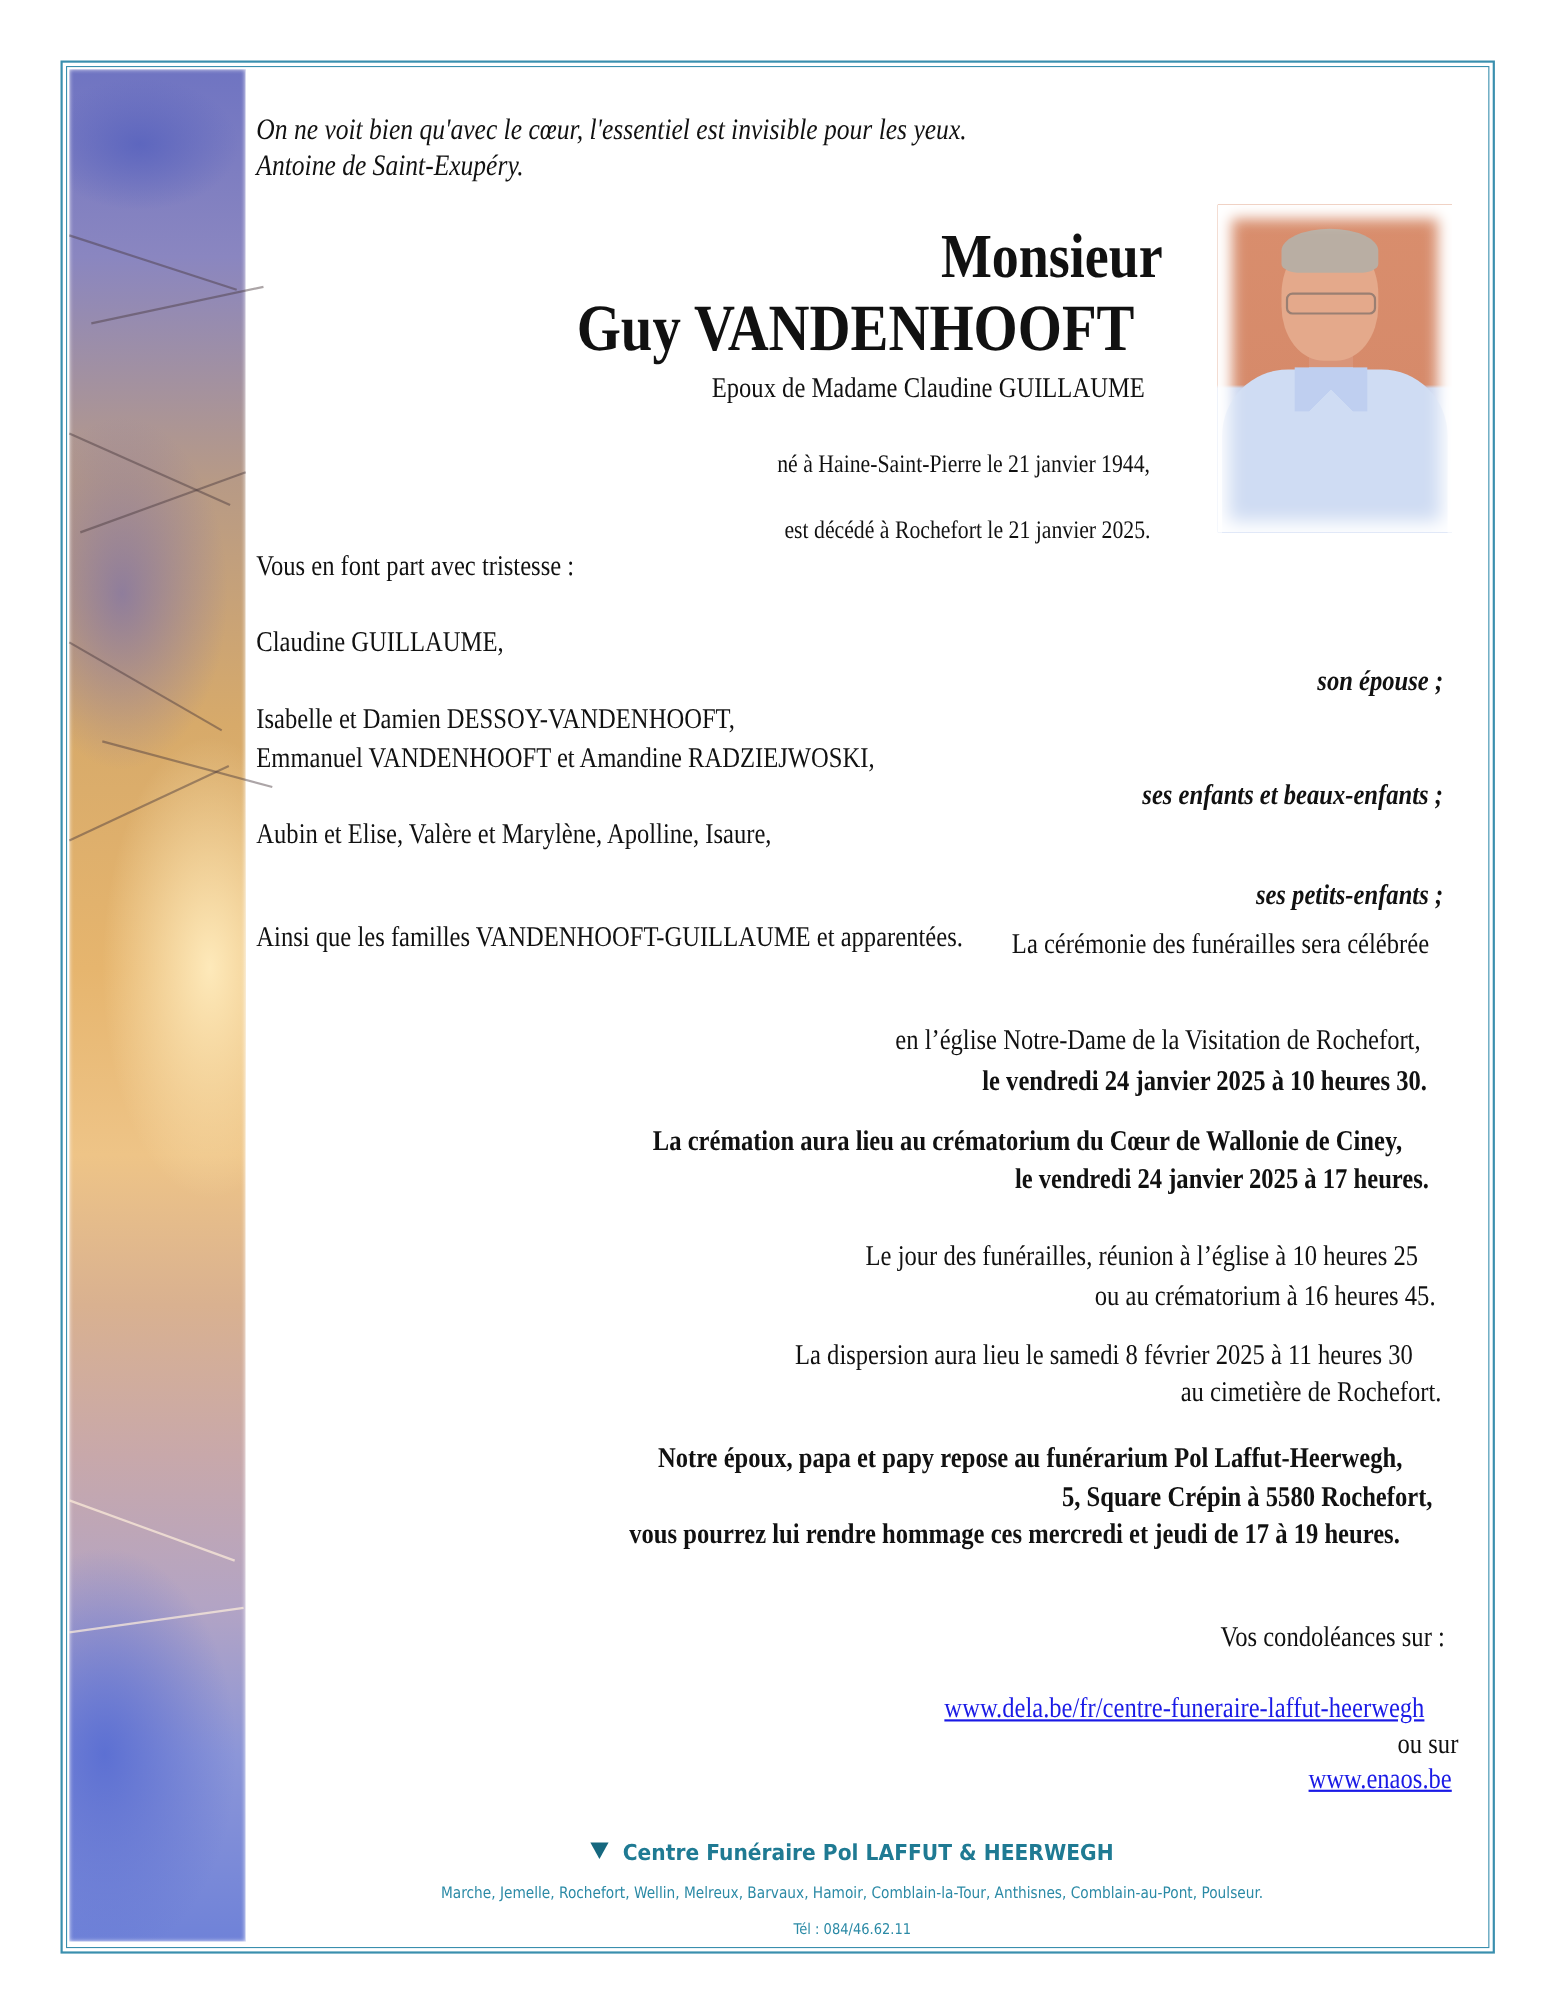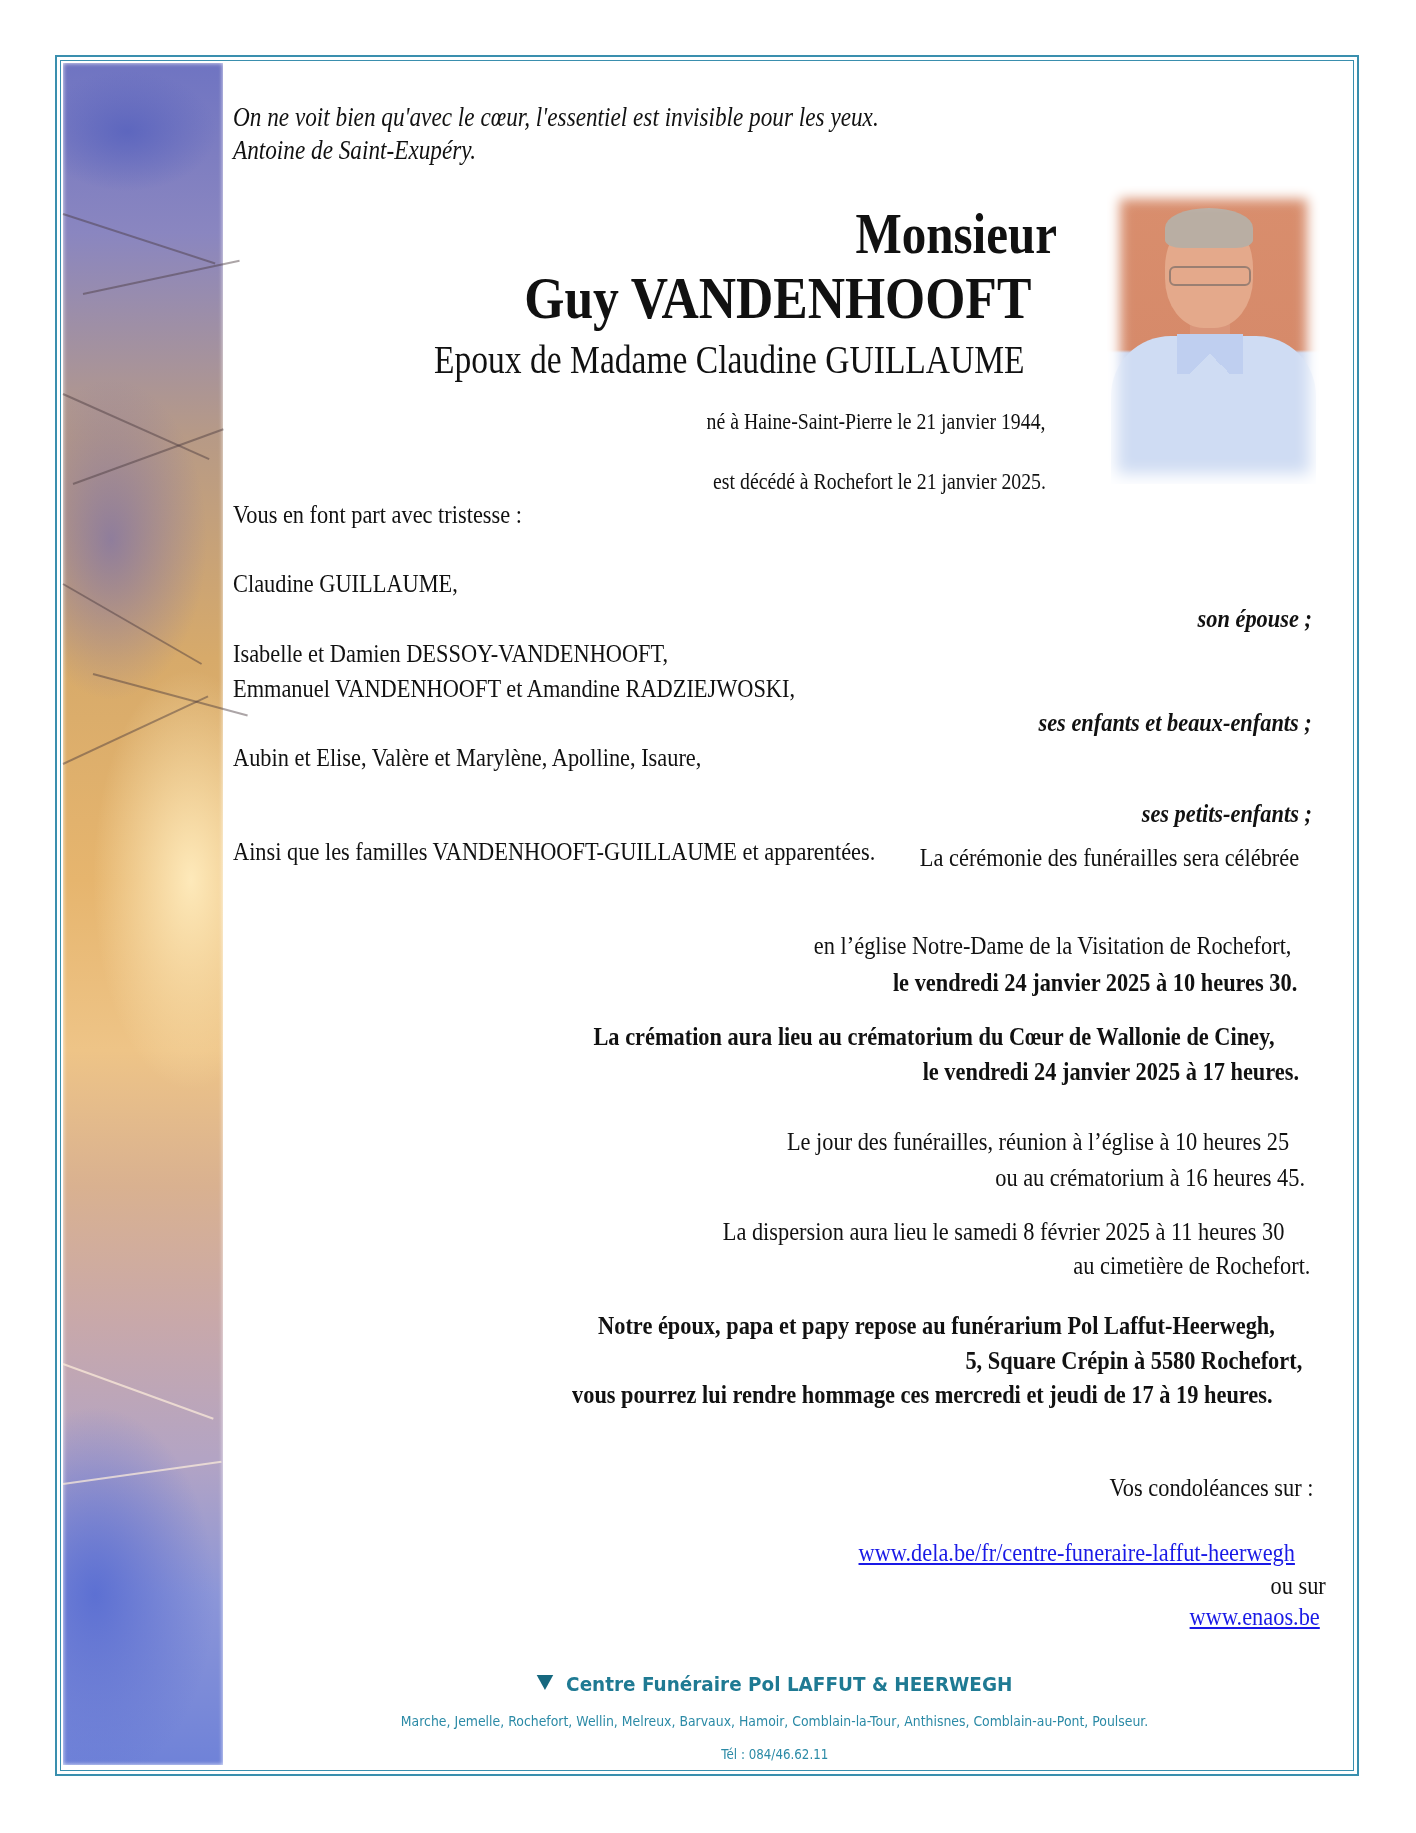--- a/index.html
+++ b/index.html
@@ -21,21 +21,21 @@
   .left .c { transform-origin: left center; }
   .right .c { transform-origin: right center; }
   .center .c { transform-origin: center center; }
   .left { left: 233px; }
   .right { right: 104px; text-align: right; }
   .center { left: 220px; width: 1110px; text-align: right; }
 
   .quote { font-style: italic; font-size: 27px; }
   .title1 { font-weight: bold; font-size: 57px; }
   .title2 { font-weight: bold; font-size: 60px; }
-  .spouse { font-size: 39px; }
+  .spouse { font-size: 26px; }
   .dates { font-size: 23px; }
   .body { font-size: 26px; }
   .rel { font-size: 26px; font-style: italic; font-weight: bold; }
   .bold { font-weight: bold; }
   .link { color: #1a1ae6; text-decoration: underline; }
 
   .photo { position: absolute; left: 1107px; top: 186px; width: 213px; height: 298px; overflow: hidden;
     background: linear-gradient(180deg, #d98e6d 0%, #d68a6a 55%, #c8d4ee 56%, #dfe7f7 100%);
     box-shadow: inset 0 0 14px 8px #ffffff; }
   .photo .head { position:absolute; left:58px; top:30px; width:88px; height:112px; border-radius: 46% 46% 44% 44%; background: #e4a98b; }

